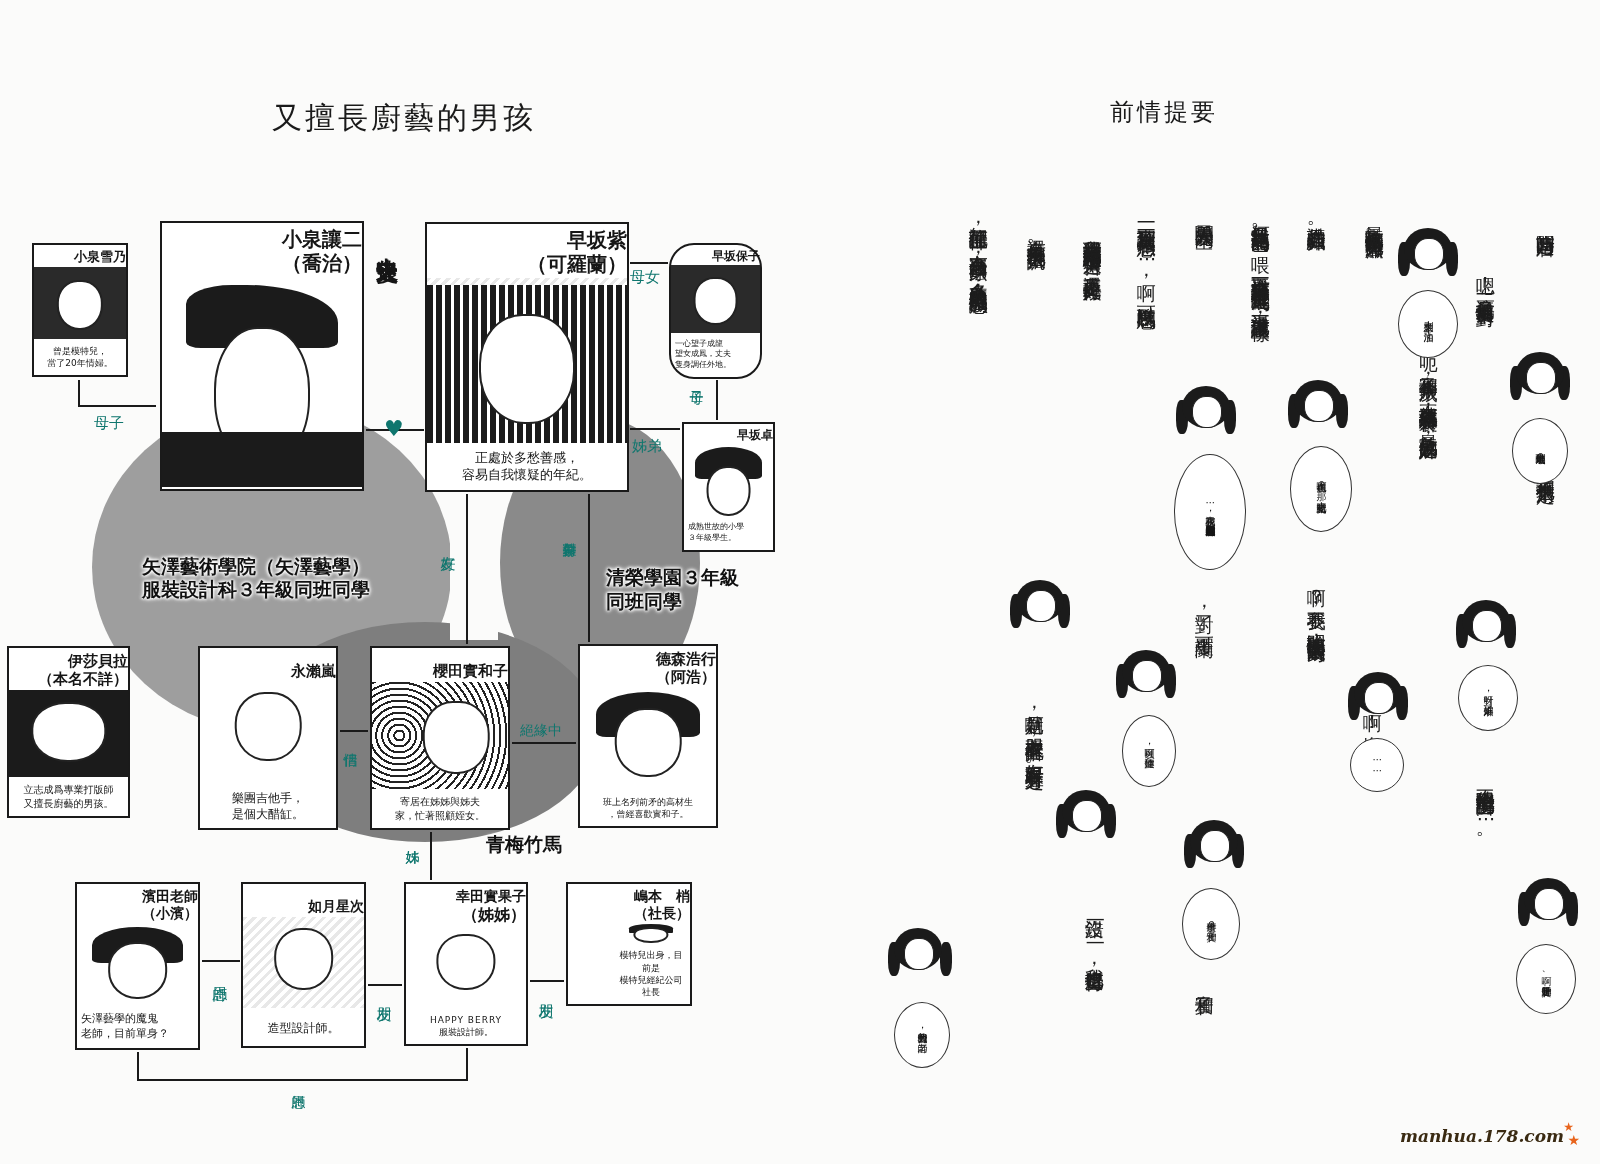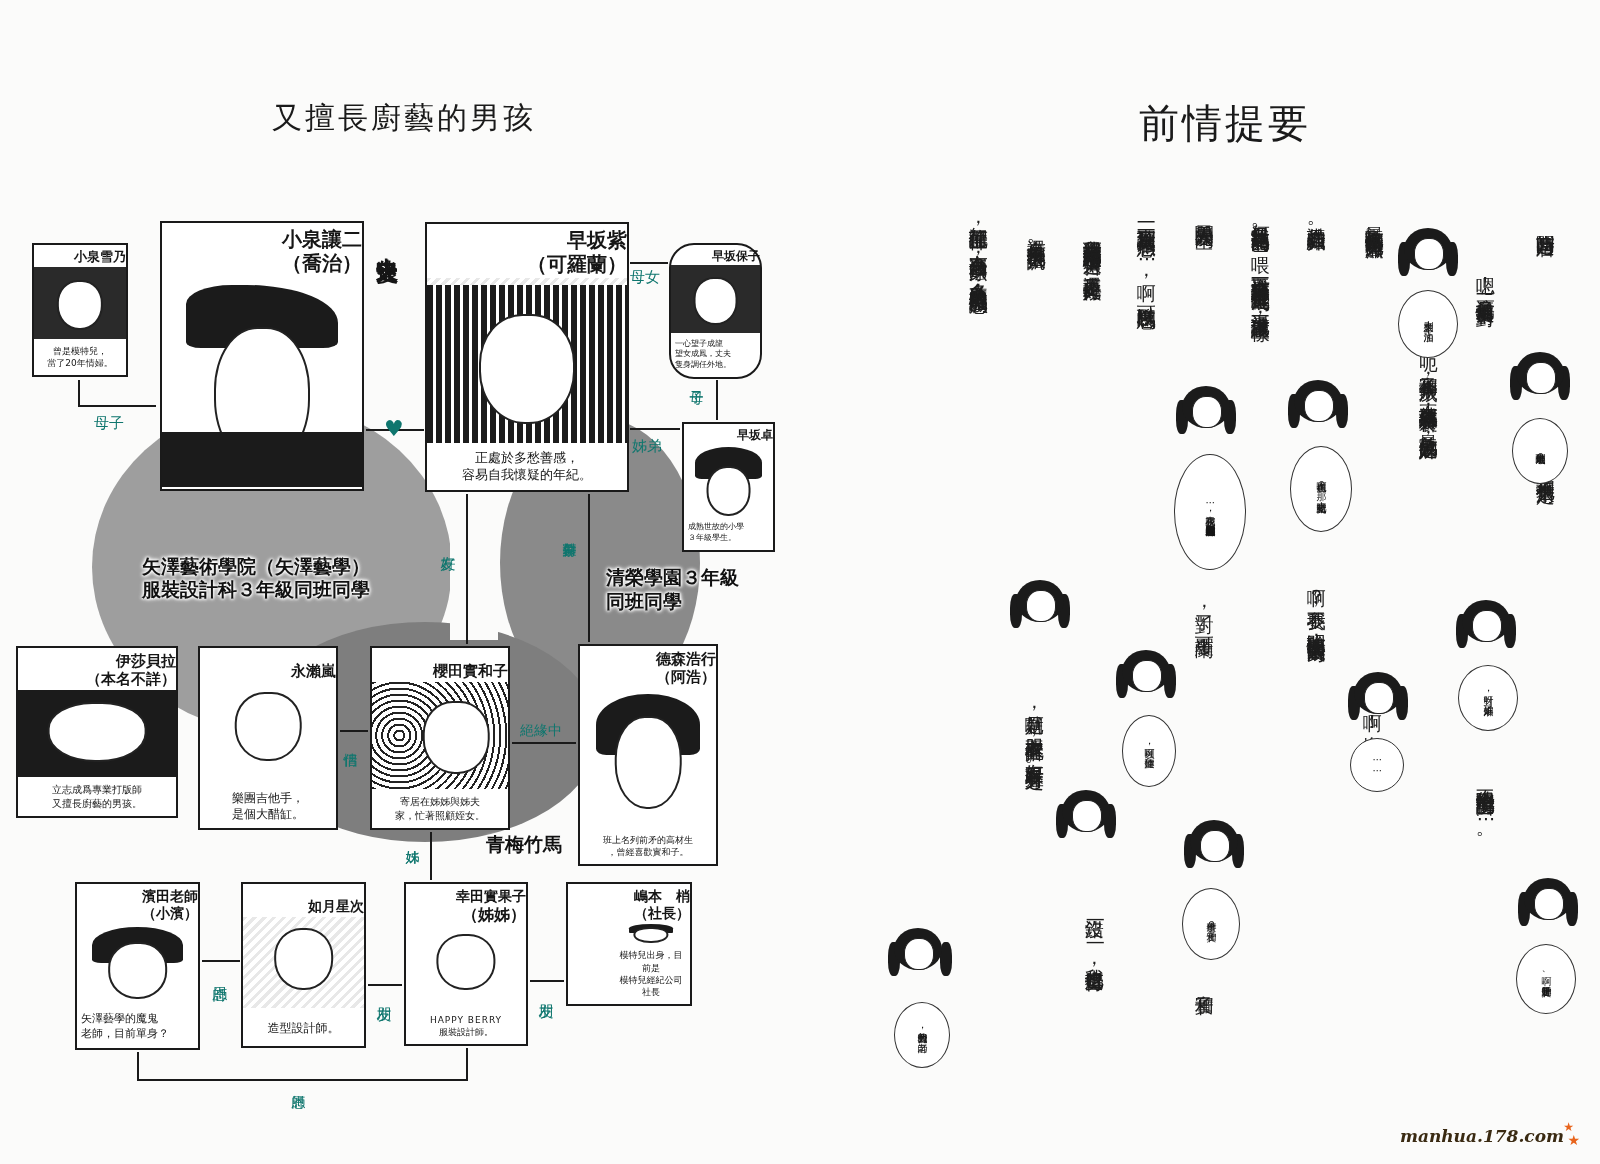--- a/index.html
+++ b/index.html
@@ -104,21 +104,21 @@
   <div class="pic" style="background:#fff;">
       <div class="hair"></div>
       <div class="face" style="top:30%;"></div>
     </div>
   <div class="desc" style="font-size:8px;text-align:left;">
     <div>成熟世故的小學</div>
     <div>３年級學生。</div>
   </div>
 </div>
 
-<div class="card" style="left:16px;top:646px;width:162px;height:172px;">
+<div class="card" style="left:7px;top:646px;width:123px;height:172px;">
   <div class="nm" style="font-size:15px;">伊莎貝拉</div>
   <div class="nm" style="font-size:15px;padding-top:0;">（本名不詳）</div>
   <div class="pic" style="background:#1b1b1b;">
       <div class="face" style="top:14%;width:60%;"></div>
     </div>
   <div class="desc" style="font-size:10px;">
     <div>立志成爲專業打版師</div>
     <div>又擅長廚藝的男孩。</div>
   </div>
 </div>
@@ -138,21 +138,21 @@
   <div class="nm" style="font-size:15px;padding-top:14px;">櫻田實和子</div>
   <div class="pic" style="background:repeating-radial-gradient(circle at 20% 50%,#fff 0 4px,#222 4px 6px);">
       <div class="face" style="left:62%;"></div>
     </div>
   <div class="desc" style="font-size:10px;">
     <div>寄居在姊姊與姊夫</div>
     <div>家，忙著照顧姪女。</div>
   </div>
 </div>
 
-<div class="card" style="left:578px;top:644px;width:140px;height:222px;">
+<div class="card" style="left:578px;top:644px;width:140px;height:184px;">
   <div class="nm" style="font-size:15px;">德森浩行</div>
   <div class="nm" style="font-size:15px;padding-top:0;">（阿浩）</div>
   <div class="pic" style="background:#fff;">
       <div class="hair"></div>
       <div class="face" style="top:20%;"></div>
     </div>
   <div class="desc" style="font-size:9px;">
     <div>班上名列前矛的高材生</div>
     <div>，曾經喜歡實和子。</div>
   </div>
@@ -242,21 +242,21 @@
 <div class="rel vert" style="left:376px;top:996px;line-height:1;">朋友</div>
 
 <div class="line" style="left:530px;top:980px;width:34px;height:2px;"></div>
 <div class="rel vert" style="left:538px;top:993px;line-height:1;">朋友</div>
 
 <div class="line" style="left:466px;top:1048px;width:2px;height:32px;"></div>
 <div class="line" style="left:137px;top:1079px;width:331px;height:2px;"></div>
 <div class="line" style="left:137px;top:1052px;width:2px;height:28px;"></div>
 <div class="rel vert" style="left:292px;top:1084px;line-height:1;font-size:14px;">恩師</div>
 
-<div class="abs title" style="left:1110px;top:96px;font-size:40px;margin-left:29px;">前情提要</div>
+<div class="abs title" style="left:1110px;top:96px;font-size:24px;">前情提要</div>
 
 <div class="note" style="left:1535px;top:220px;">時間是西曆⋯</div>
 <div class="note" style="left:1535px;top:440px;">對不起，實和子也不太清楚。</div>
 <div class="note" style="left:1475px;top:262px;">嗯！這一頁是前情提要對不對？</div>
 <div class="note" style="left:1475px;top:774px;">不曉得能不能說得明白⋯⋯。</div>
 <div class="note" style="left:1418px;top:340px;">呃，實和子今年十八歲，正在就讀矢澤藝學服裝科，最尊敬的人是姊姊，</div>
 <div class="note" style="left:1364px;top:212px;">最喜歡吃的食物是巧克力香蕉船。</div>
 <div class="note" style="left:1362px;top:700px;">啊！嵐在旁邊打岔說我</div>
 <div class="note" style="left:1306px;top:212px;">講的是自我介紹。</div>
 <div class="note" style="left:1306px;top:575px;">啊？我不要，說明前情提要太浪費時間了，</div>

